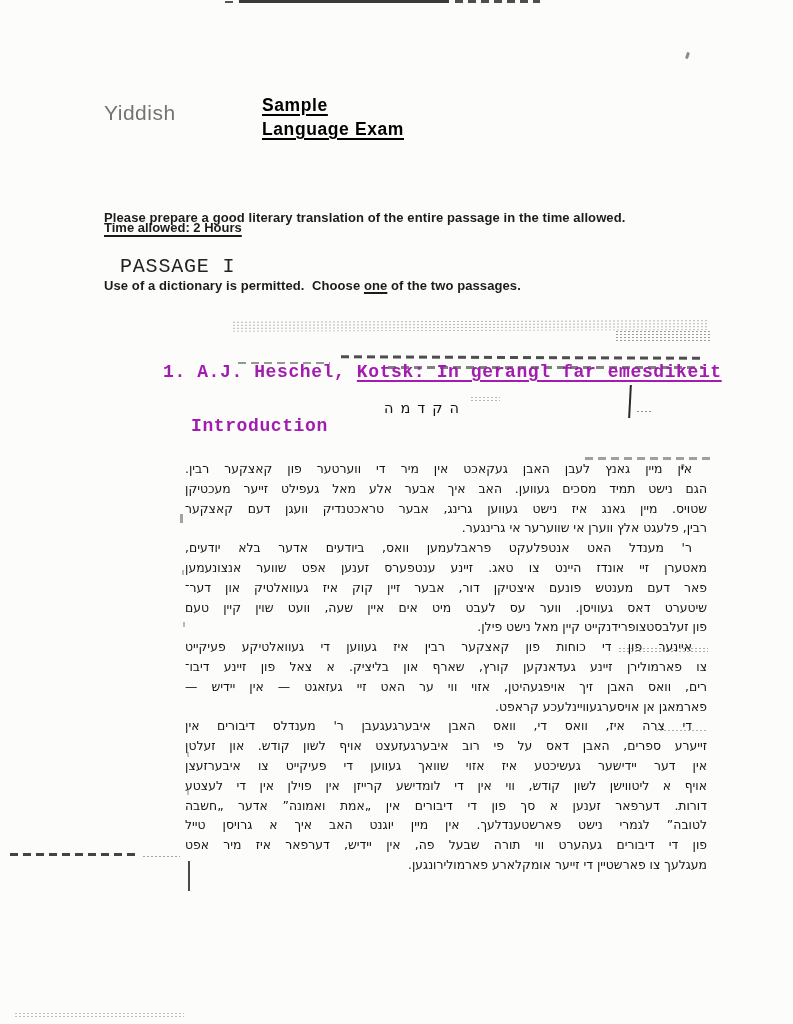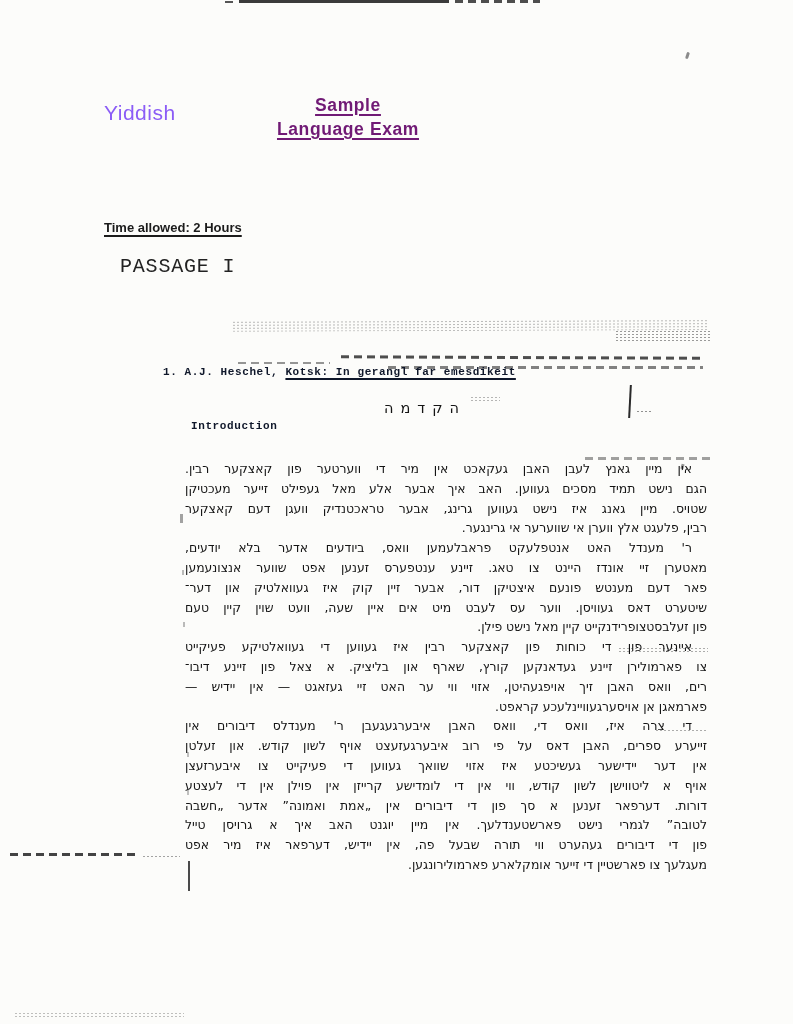--- a/index.html
+++ b/index.html
@@ -2,34 +2,34 @@
 <html><head>
 <meta charset="utf-8">
 <style>
   html,body{margin:0;padding:0;background:#e8e8e6;}
   .page{
     position:relative;width:793px;height:1024px;margin:0 auto;
     background:#fcfcfa;color:#1c1c1c;overflow:hidden;
     font-family:"Liberation Sans",sans-serif;
   }
   
-  .lang-label{position:absolute;left:104px;top:101px;font-size:21px;letter-spacing:.5px;color:#8b5cf6;}
-  .title-block{position:absolute;left:248px;top:93px;width:200px;text-align:center;
-    font-weight:bold;font-size:17.5px;letter-spacing:.6px;line-height:24px;color:#701a75;}
+  .lang-label{position:absolute;left:104px;top:101px;font-size:21px;letter-spacing:.5px;color:#737373;}
+  .title-block{position:absolute;left:262px;top:93px;width:200px;text-align:left;
+    font-weight:bold;font-size:17.5px;letter-spacing:.6px;line-height:24px;color:#000000;}
   .title-line{text-decoration:underline;text-decoration-thickness:2px;text-underline-offset:3px;}
   .instructions{position:absolute;left:104px;top:162px;width:640px;font-size:13px;font-weight:bold;
     line-height:22.5px;letter-spacing:.1px;white-space:pre-wrap;color:#1b1b1b;}
   .u-one{text-decoration:underline;text-decoration-thickness:1.5px;text-underline-offset:2px;}
   .time-allowed{position:absolute;left:104px;top:220px;font-size:13px;font-weight:bold;color:#1b1b1b;
     text-decoration:underline;text-decoration-thickness:2px;text-underline-offset:3px;text-align:right;}
   .passage-label{position:absolute;left:120px;top:255px;font-family:Liberation Mono, monospace;
     font-size:20px;letter-spacing:.8px;color:#222;}
   
   .citation{position:absolute;left:163px;top:327px;font-family:"Liberation Mono",monospace;
-    font-size:11px;font-weight:bold;letter-spacing:.6px;line-height:18px;color:#0f172a;white-space:pre;}
+    font-size:18px;font-weight:bold;letter-spacing:.6px;line-height:18px;color:#a21caf;white-space:pre;}
   .cit-title{text-decoration:underline;text-decoration-thickness:2px;text-underline-offset:3px;}
   .cit-line2{padding-left:28px;}
   
   .heb-heading{position:absolute;left:335px;top:400px;width:180px;text-align:center;direction:rtl;
     font-family:"DejaVu Sans",sans-serif;font-size:14.5px;font-weight:normal;letter-spacing:7px;color:#151515;}
   .yiddish{position:absolute;left:185px;top:459px;width:522px;direction:rtl;
     font-family:"DejaVu Sans",sans-serif;font-size:12.4px;font-weight:normal;line-height:19.8px;color:#141414;}
   .yline{text-align:justify;text-align-last:justify;}
   .yline.pfirst{padding-right:15px;}
   .yline.plast{text-align-last:right;}
@@ -68,20 +68,24 @@
   <div class="af dots" style="left:142px;top:855px;width:38px;height:2px;opacity:.5;"></div>
   <div class="af" style="left:188px;top:861px;width:2px;height:30px;background:#4a4a4a;"></div>
   <div class="af dots" style="left:14px;top:1012px;width:170px;height:5px;opacity:.35;"></div>
 
   <div class="lang-label">Yiddish</div>
   <div class="title-block">
     <div><span class="title-line">Sample</span></div>
     <div><span class="title-line">Language Exam</span></div>
   </div>
 
+  <div class="instructions">
+    <div>Please prepare a good literary translation of the entire passage in the time allowed.</div>
+    <div><span>Use of a dictionary is permitted.  Choose </span><span class="u-one">one</span><span> of the two passages.</span></div>
+  </div>
   <div class="time-allowed">Time allowed: 2 Hours</div>
 
   <div class="passage-label">PASSAGE I</div>
 
   <div class="citation">
     <div><span>1. A.J. Heschel, </span><span class="cit-title">Kotsk: In gerangl far emesdikeit</span></div>
     <div class="cit-line2">Introduction</div>
   </div>
 
   <div class="heb-heading">הקדמה</div>

